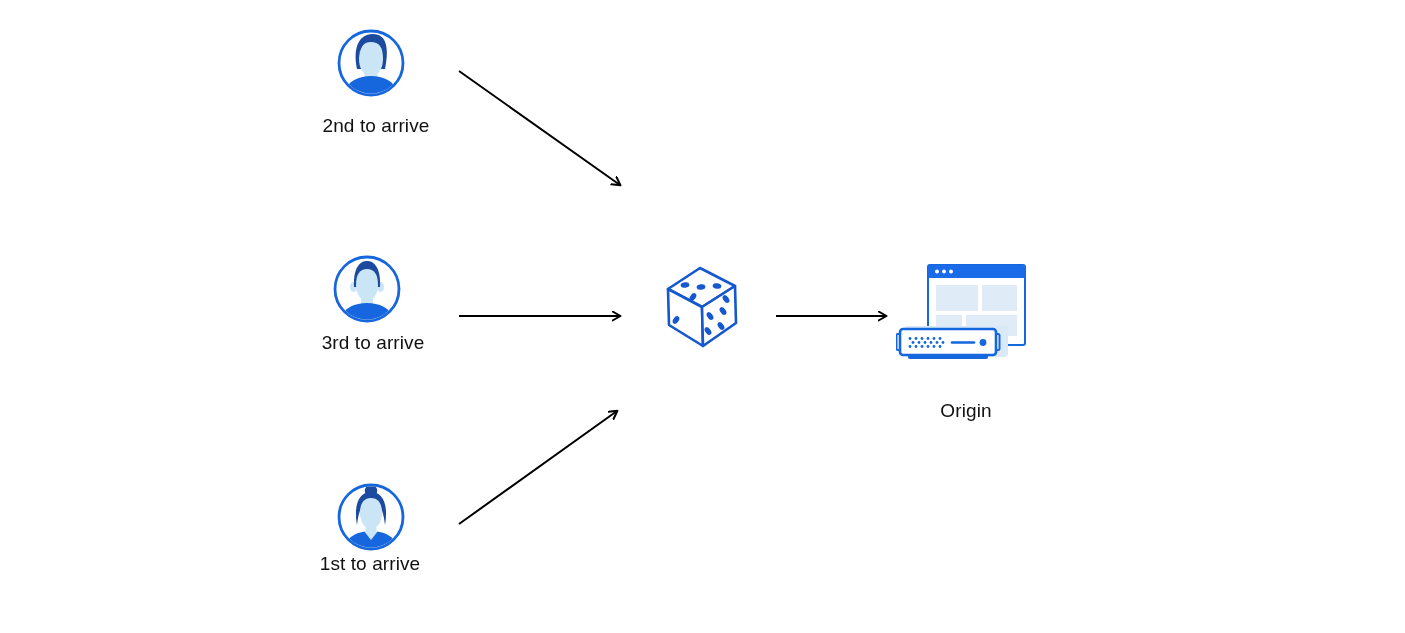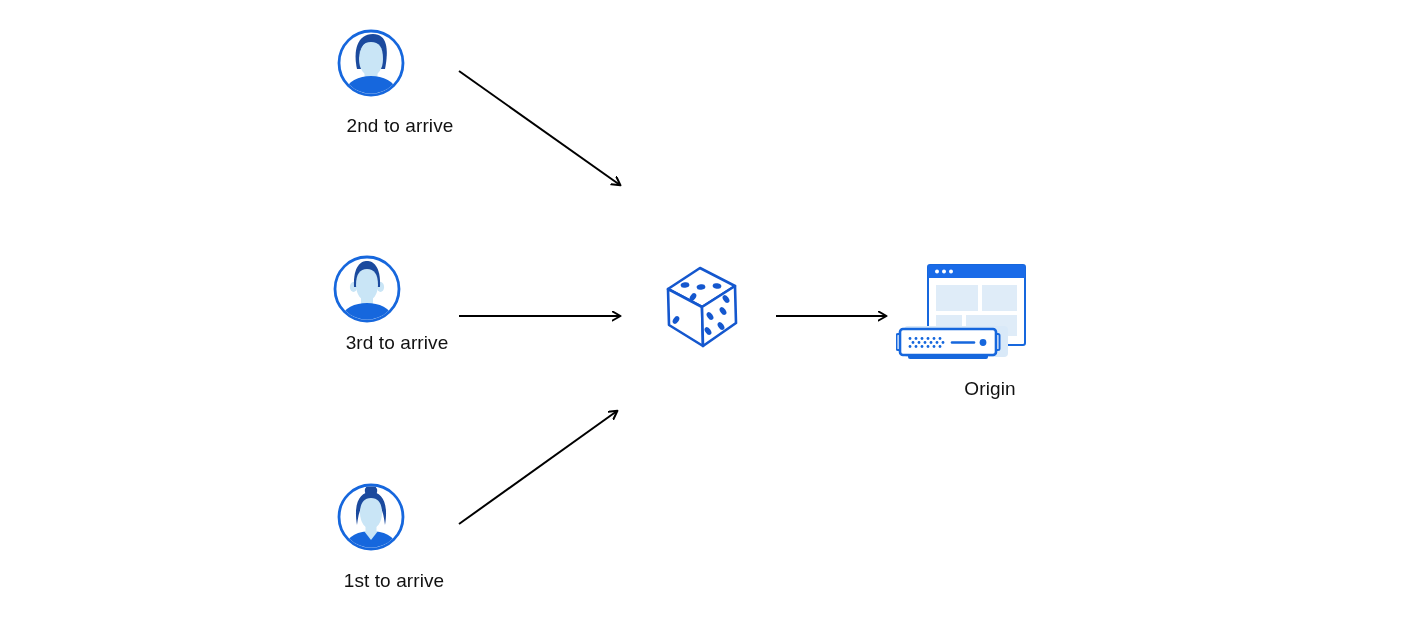--- a/index.html
+++ b/index.html
@@ -14,21 +14,20 @@
   .layer { position: absolute; left: 0; top: 0; }
   .icon-box { position: absolute; }
   .node-label {
     position: absolute;
     transform: translateX(-50%);
     font-size: 19px;
     line-height: 23px;
     color: #111111;
     white-space: nowrap;
     letter-spacing: 0.1px;
-    margin-left: 24px;
   }
   svg { display: block; }
 </style>
 </head>
 <body>
 
 <div class="canvas">
 
   <svg class="layer" width="1405" height="633" viewBox="0 0 1405 633">
     <defs>
@@ -92,21 +91,21 @@
       <g clip-path="url(#c3)">
         <circle cx="38" cy="12" r="6.2" fill="#1b4a9e"></circle>
         <path d="M24,46 C20,22 28,13 38,13 C48,13 56,22 52,46 C50,30 47,23 38,23 C29,23 26,30 24,46 Z" fill="#1b4a9e"></path>
         <rect x="32.5" y="42" width="11" height="12" fill="#c9e5f6"></rect>
         <path d="M27,34 C27,24 31,19 38,19 C45,19 49,24 49,34 C49,43 44,50 38,50 C32,50 27,43 27,34 Z" fill="#c9e5f6"></path>
         <path d="M9,76 C11,58 24,52 38,52 C52,52 65,58 67,76 Z" fill="#1667dd"></path>
         <path d="M31,52 L45,52 L38,61 Z" fill="#c9e5f6"></path>
       </g>
     </svg>
   </div>
-  <div class="node-label" style="left:370px;top:569px">1st to arrive</div>
+  <div class="node-label" style="left:370px;top:552px">1st to arrive</div>
 
   <div class="icon-box" style="left:665px;top:265px">
     <svg width="74" height="84" viewBox="0 0 74 84">
       <g stroke="#1457ce" stroke-width="2.6" stroke-linejoin="round" fill="#ffffff">
         <path d="M35,3 L70,21 L37,42 L3,24 Z"></path>
         <path d="M3,24 L37,42 L38,81 L4,60 Z"></path>
         <path d="M37,42 L70,21 L71,58 L38,81 Z"></path>
       </g>
       <g fill="#1457ce">
         <ellipse cx="20" cy="20" rx="4.4" ry="2.7" transform="rotate(-8 20 20)"></ellipse>
@@ -162,15 +161,15 @@
             <circle cx="26" cy="83.5" r="1.4"></circle>
             <circle cx="32" cy="83.5" r="1.4"></circle>
             <circle cx="38" cy="83.5" r="1.4"></circle>
             <circle cx="44" cy="83.5" r="1.4"></circle>
         </g>
         <line x1="56" y1="79.5" x2="78" y2="79.5" stroke="#1667dd" stroke-width="2.6" stroke-linecap="round"></line>
         <circle cx="87" cy="79.5" r="3.4" fill="#1667dd"></circle>
       </g>
     </svg>
   </div>
-  <div class="node-label" style="left:966px;top:377px">Origin</div>
+  <div class="node-label" style="left:966px;top:399px">Origin</div>
 
 </div>
 
 </body></html>

